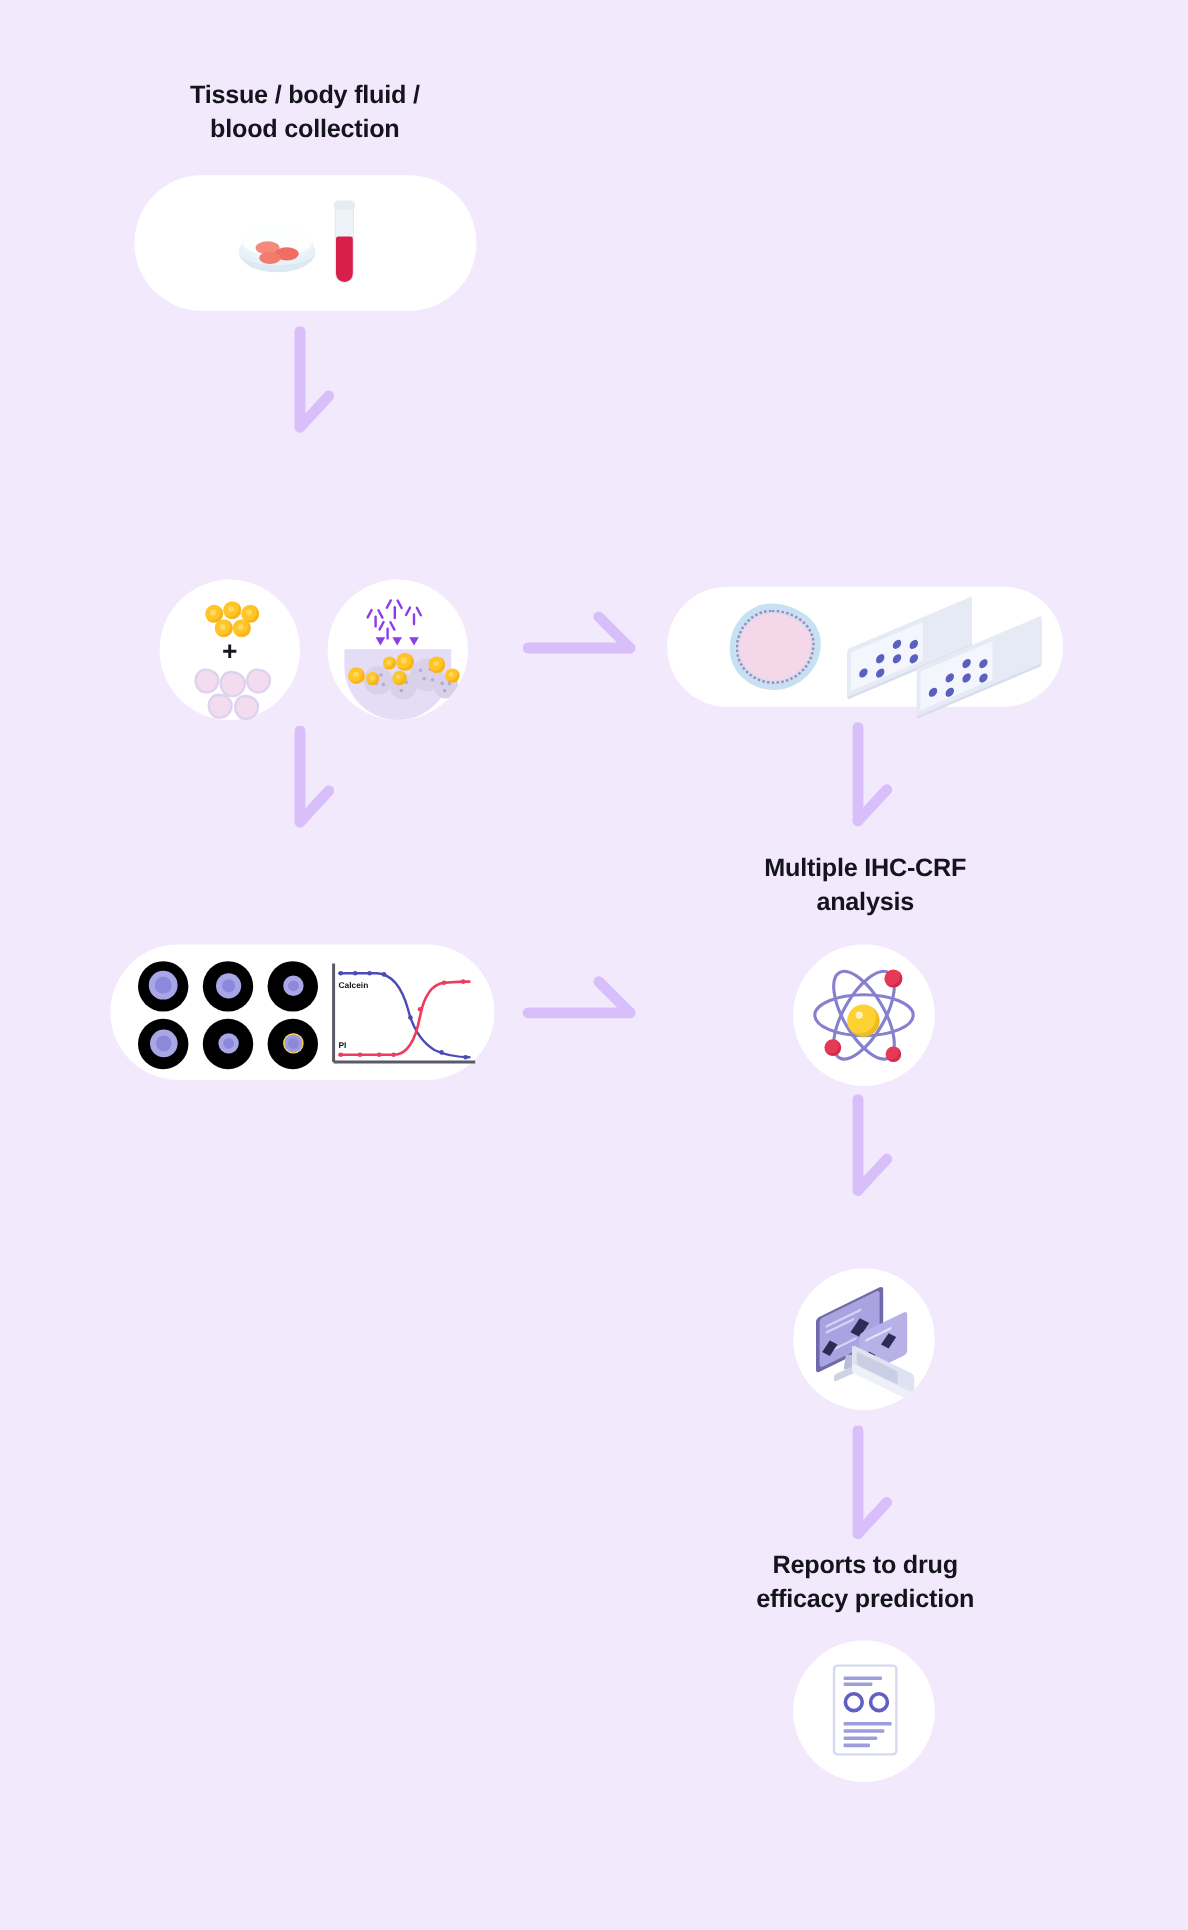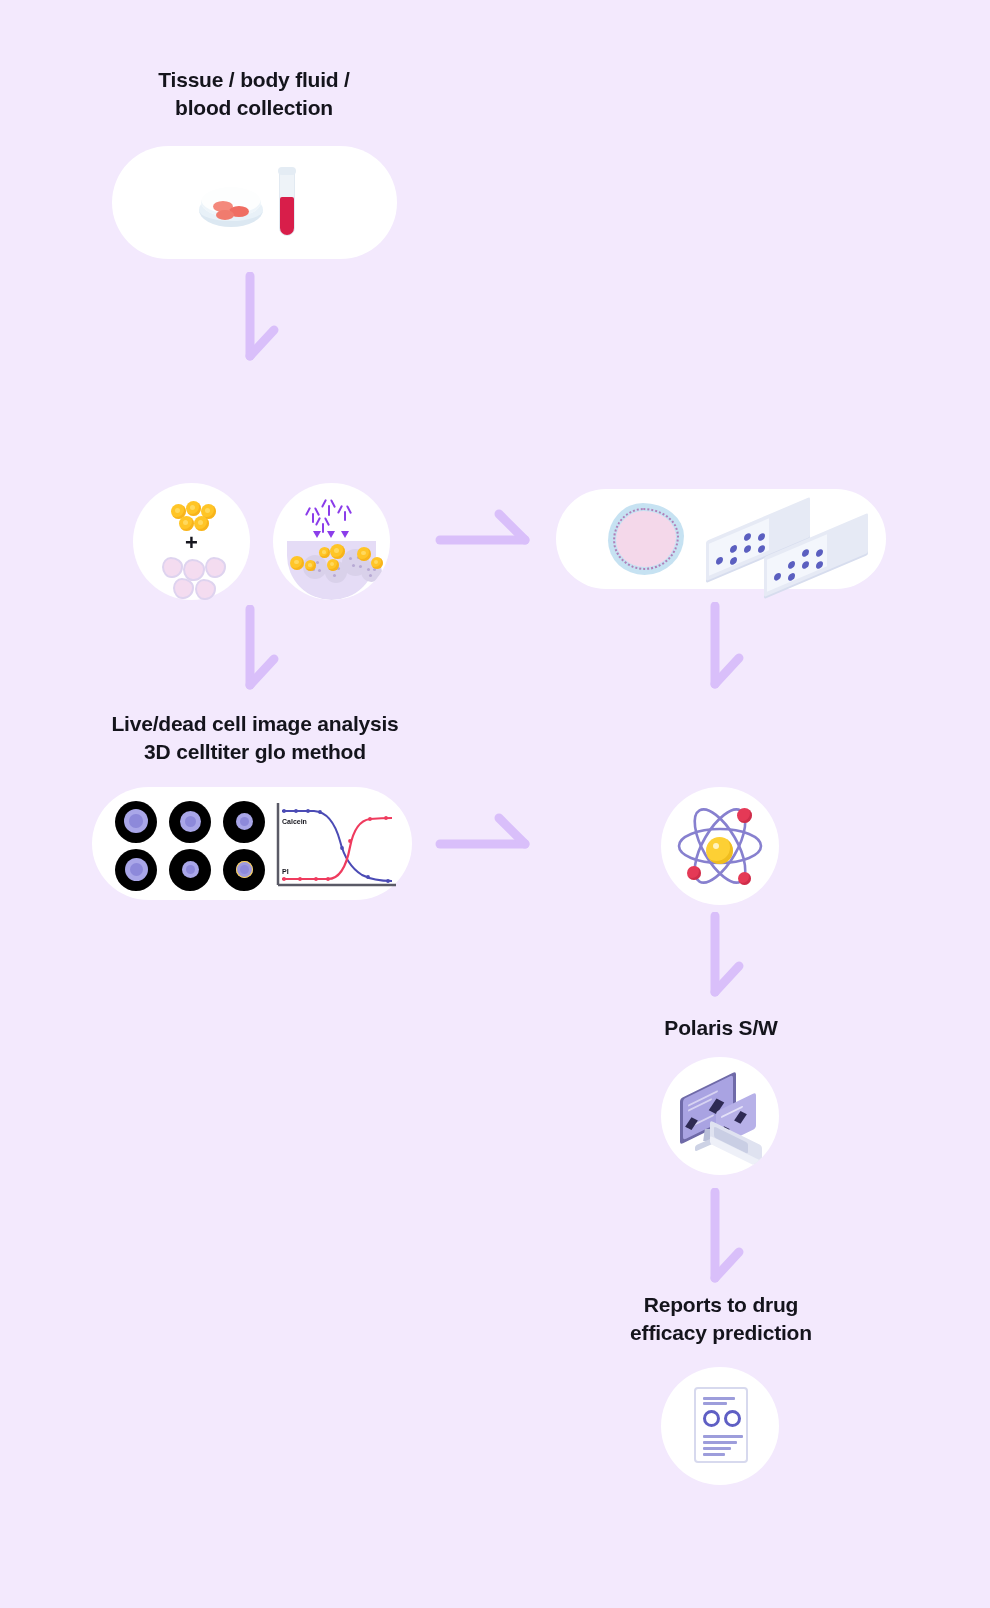--- a/index.html
+++ b/index.html
@@ -282,22 +282,20 @@
         <div class="dot" style="left:52px; top:28px;"></div>
       </div>
     </div>
   </div>
 
   <svg class="arrow" style="left:705px; top:602px;" width="46" height="88" viewBox="0 0 46 88">
     <path d="M10 4 L10 82" stroke="#d9bffa" stroke-width="9" stroke-linecap="round" fill="none"></path>
     <path d="M10 82 L34 56" stroke="#d9bffa" stroke-width="9" stroke-linecap="round" fill="none"></path>
   </svg>
 
-  <div class="label" style="left:55px; top:710px; width:400px;">Live/dead cell image analysis
-3D celltiter glo method</div>
 
   <div class="pill" style="left:92px; top:787px; width:320px; height:113px;">
 
     <div style="position:absolute; left:23px; top:14px; width:160px; height:88px;">
       <div class="wellblk" style="left:0px;  top:0px;  width:42px;height:42px;">
         <div class="sph" style="left:9px;top:8px;width:24px;height:24px;"></div>
         </div>
       <div class="wellblk" style="left:54px; top:0px;  width:42px;height:42px;">
         <div class="sph" style="left:11px;top:10px;width:21px;height:21px;"></div>
         </div>
@@ -340,41 +338,42 @@
       <div class="clab" style="left:12px; top:17px;">Calcein</div>
       <div class="clab" style="left:12px; top:67px;">PI</div>
     </div>
   </div>
 
   <svg class="arrow" style="left:435px; top:812px;" width="100" height="56" viewBox="0 0 100 56">
     <path d="M5 32 L90 32" stroke="#d9bffa" stroke-width="9" stroke-linecap="round" fill="none"></path>
     <path d="M90 32 L64 6" stroke="#d9bffa" stroke-width="9" stroke-linecap="round" fill="none"></path>
   </svg>
 
+  <div class="label" style="left:590px; top:710px; width:262px;">Multiple IHC-CRF
+analysis</div>
 
   <div class="circ" style="left:661px; top:787px; width:118px; height:118px;">
     <div style="position:absolute; inset:0;">
       <svg width="118" height="118" viewBox="0 0 118 118">
         <ellipse cx="59" cy="59" rx="17" ry="41" fill="none" stroke="#8780cf" stroke-width="2.6" transform="rotate(30 59 59)"></ellipse>
         <ellipse cx="59" cy="59" rx="17" ry="41" fill="none" stroke="#8780cf" stroke-width="2.6" transform="rotate(90 59 59)"></ellipse>
         <ellipse cx="59" cy="59" rx="17" ry="41" fill="none" stroke="#8780cf" stroke-width="2.6" transform="rotate(150 59 59)"></ellipse>
       </svg>
       <div class="nucleus" style="left:45px; top:50px; width:27px; height:27px;"></div>
       <div class="electron" style="left:76px; top:21px; width:15px; height:15px;"></div>
       <div class="electron" style="left:26px; top:79px; width:14px; height:14px;"></div>
       <div class="electron" style="left:77px; top:85px; width:13px; height:13px;"></div>
     </div>
   </div>
 
   <svg class="arrow" style="left:705px; top:912px;" width="46" height="86" viewBox="0 0 46 86">
     <path d="M10 4 L10 80" stroke="#d9bffa" stroke-width="9" stroke-linecap="round" fill="none"></path>
     <path d="M10 80 L34 54" stroke="#d9bffa" stroke-width="9" stroke-linecap="round" fill="none"></path>
   </svg>
 
-  <div class="label" style="left:590px; top:1014px; width:262px;">Polaris S/W</div>
 
   <div class="circ" style="left:661px; top:1057px; width:118px; height:118px; overflow:hidden;">
     <div class="iso" style="left:0; top:0; width:118px; height:118px;">
 
       <div class="mon-frame" style="left:19px; top:28px; width:56px; height:46px;"></div>
       <div class="mon-screen" style="left:22px; top:30px; width:50px; height:41px;">
         <div class="sline" style="left:5px; top:8px;  width:30px;"></div>
         <div class="sline" style="left:5px; top:13px; width:24px;"></div>
         <div class="simg" style="left:28px; top:18px; width:11px; height:11px;
              transform:rotate(45deg);"></div>

